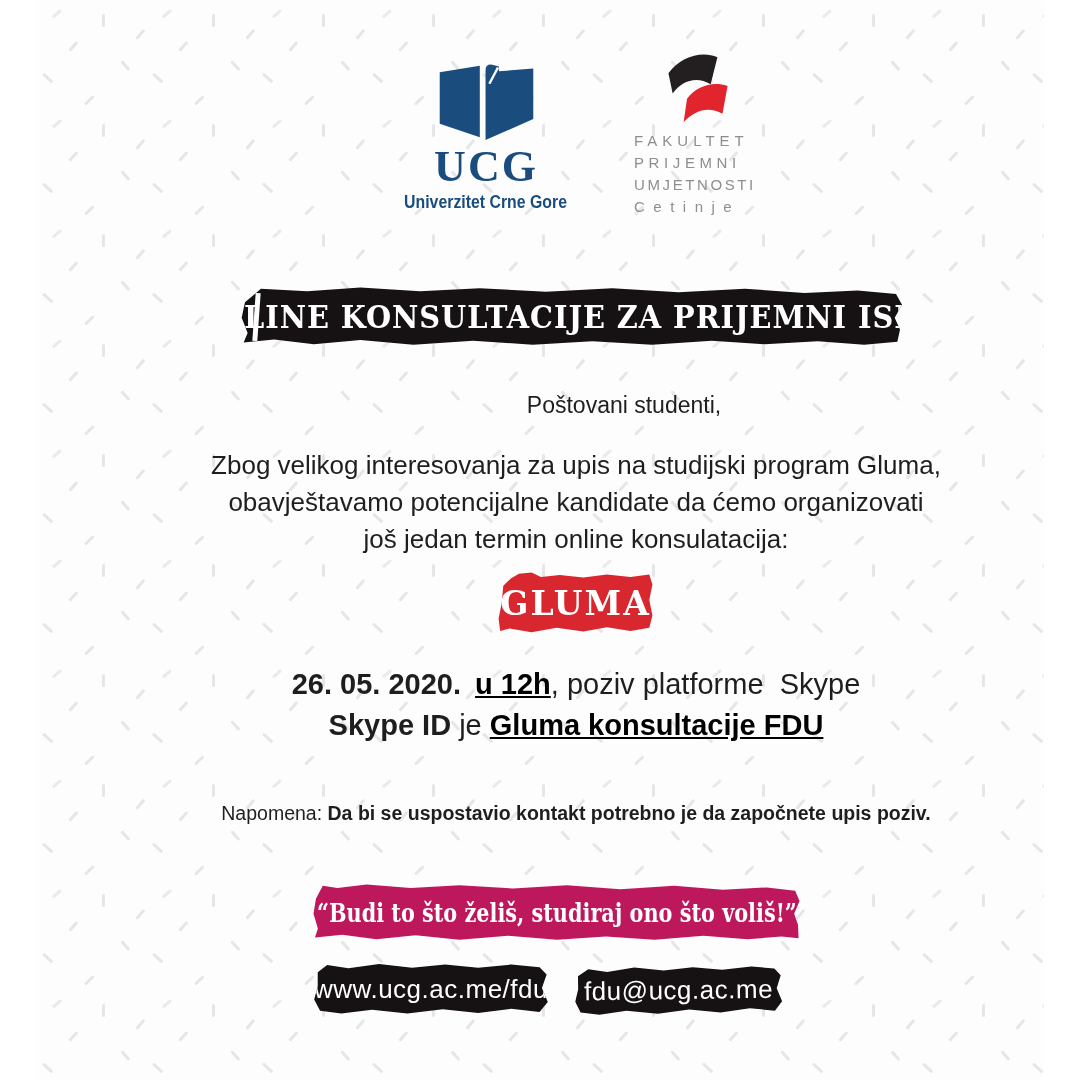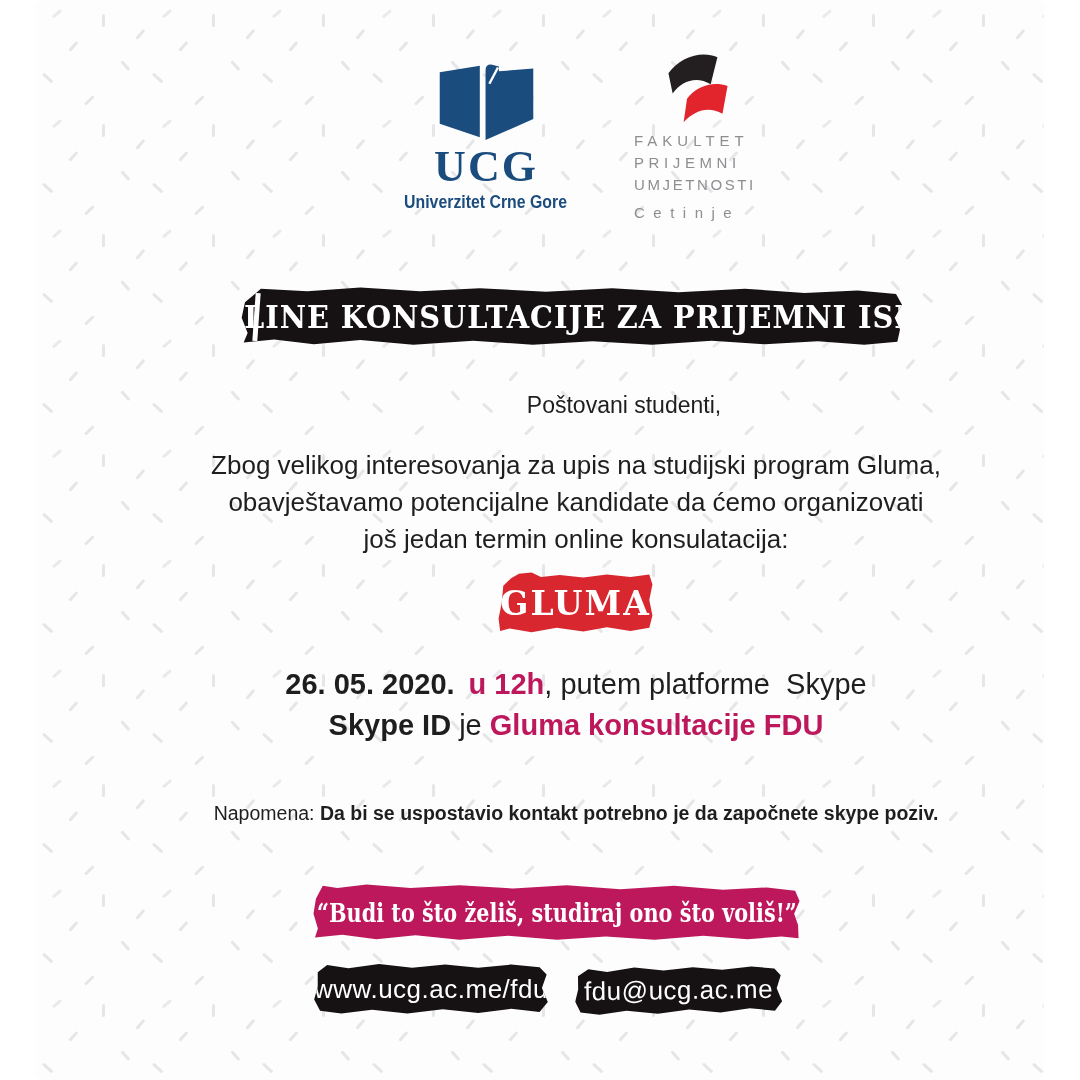--- a/index.html
+++ b/index.html
@@ -18,21 +18,21 @@
   }
   .ucg-subtitle{color:#1b4c7e;font-weight:700;font-size:18px;margin-top:2px;text-align:center;}
   .ucg-subtitle span{display:inline-block;transform:scaleX(0.88);white-space:nowrap;}
 
   .fdu{position:absolute;left:598px;top:48px;width:132px;}
   .fdu svg{display:block;margin-left:10px;}
   .fdu-lines{margin-top:6px;color:#8e8e91;font-size:15px;font-weight:500;line-height:22px;}
   .f1{letter-spacing:5px;}
   .f2{letter-spacing:4.6px;}
   .f3{letter-spacing:2.6px;}
-  .f4{letter-spacing:8.5px;margin-top:6px;}
+  .f4{letter-spacing:8.5px;margin-top:0;}
 
   
   .banner{position:absolute;display:flex;align-items:center;justify-content:center;color:#fff;}
   .slab{
     font-family:"DejaVu Serif", serif;font-weight:700;white-space:nowrap;display:inline-block;
   }
   .banner-title{
     left:205px;top:287px;width:663px;height:59px;background:#161213;
     clip-path:polygon(0.6% 26%,0.1% 52%,1% 78%,0.4% 94%,5% 89%,11% 97%,18% 90%,26% 98%,35% 91%,44% 98%,53% 92%,62% 98%,71% 91%,79% 97%,87% 92%,94% 98%,99% 93%,99.4% 72%,98.6% 52%,99.7% 30%,98.8% 12%,93% 6%,85% 10%,76% 3%,66% 9%,56% 2%,46% 8%,36% 2%,27% 7%,18% 1%,10% 7%,3% 3%);
   }
@@ -63,21 +63,21 @@
   }
   .link-banner span{font-size:26px;letter-spacing:0.5px;}
 
   
   .centerline{position:absolute;left:0;width:1080px;text-align:center;color:#1e1e1e;}
   .greeting{top:392px;font-size:23px;padding-left:48px;}
   .intro{top:447px;font-size:26px;line-height:37px;}
   .sched1{top:668px;font-size:29px;}
   .sched2{top:709px;font-size:29px;}
   .sched1 b,.sched2 b{font-weight:700;}
-  .red{color:#be185d;}
+  .red{color:#000000;text-decoration:underline;}
   .time-gap{margin-left:14px;}
   .pre{white-space:pre;}
   .note{top:802px;font-size:19.5px;}
   .note b{font-weight:700;}
 </style>
 </head>
 <body>
 
 <div class="stage">
 
@@ -133,31 +133,31 @@
     <div>Zbog velikog interesovanja za upis na studijski program Gluma,</div>
     <div>obavještavamo potencijalne kandidate da ćemo organizovati</div>
     <div>još jedan termin online konsulatacija:</div>
   </div>
 
   <div class="banner gluma">
     <span class="slab">GLUMA</span>
   </div>
 
   <div class="centerline sched1">
-    <b>26. 05. 2020.</b><b class="red time-gap">u 12h</b><span class="pre">, putem platforme  Skype</span>
+    <b>26. 05. 2020.</b><b class="red time-gap">u 12h</b><span class="pre">, poziv platforme  Skype</span>
   </div>
   <div class="centerline sched2">
     <b>Skype ID</b>
     <span>je</span>
     <b class="red">Gluma konsultacije FDU</b>
   </div>
 
   <div class="centerline note">
     <span>Napomena:</span>
-    <b>Da bi se uspostavio kontakt potrebno je da započnete skype poziv.</b>
+    <b>Da bi se uspostavio kontakt potrebno je da započnete upis poziv.</b>
   </div>
 
   <div class="banner quote-banner">
     <span class="slab">“Budi to što želiš, studiraj ono što voliš!”</span>
   </div>
 
   <div class="banner link-banner link-web">
     <span>www.ucg.ac.me/fdu</span>
   </div>
   <div class="banner link-banner link-mail">

